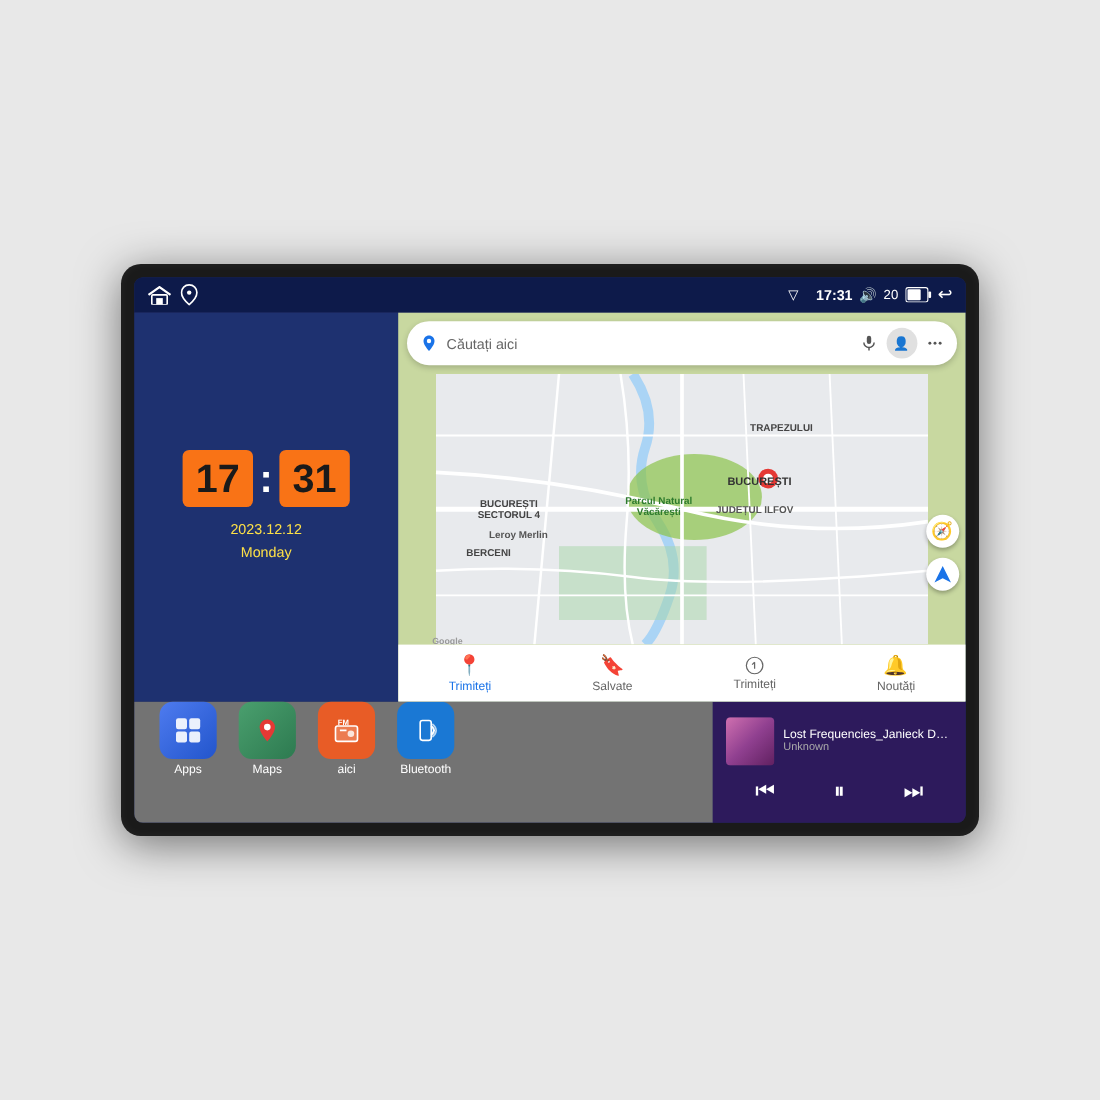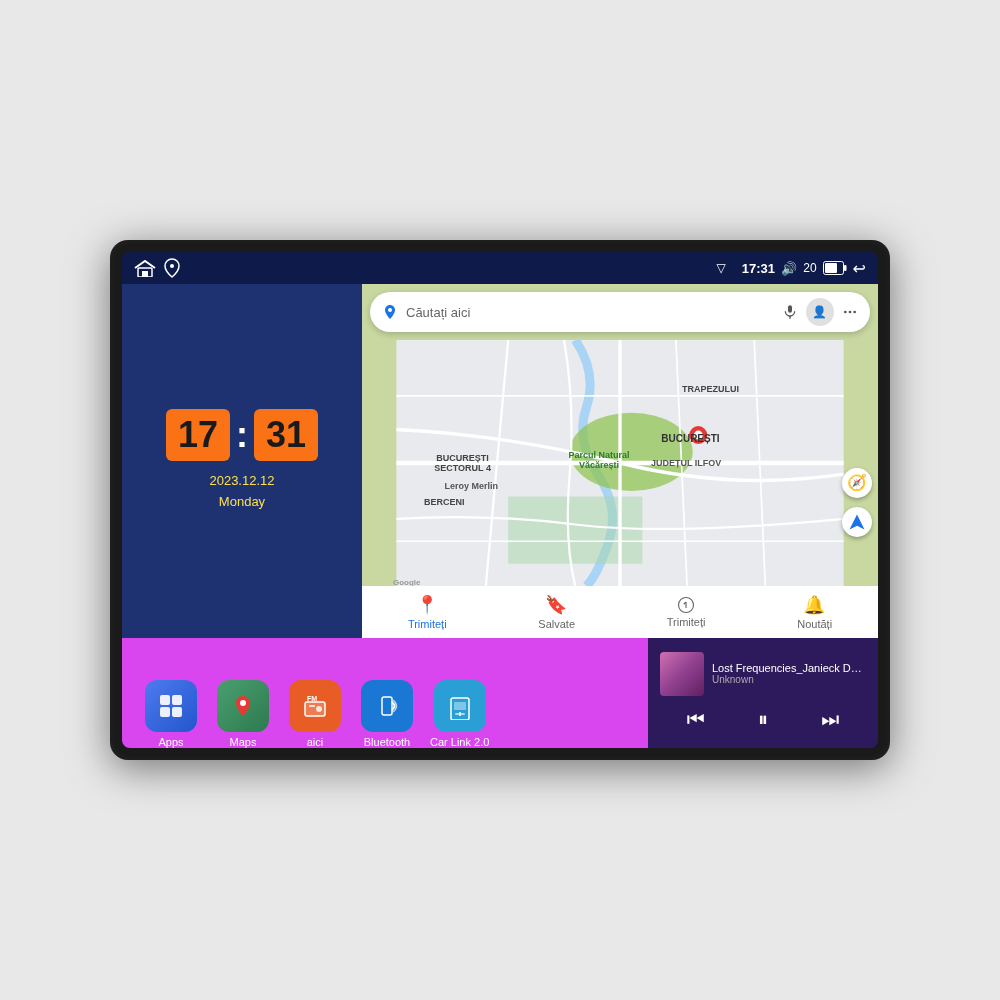--- a/index.html
+++ b/index.html
@@ -179,23 +179,23 @@
     
     .bottom-section {
       display: flex;
       height: 110px;
       flex-shrink: 0;
     }
 
     
     .apps-bar {
       flex: 1;
-      background: #d946ef;
-      display: flex;
-      align-items: flex-end;
+      background: #737373;
+      display: flex;
+      align-items: flex-start;
       justify-content: flex-start;
       padding: 0 20px;
       gap: 14px;
     }
 
     .app-item {
       display: flex;
       flex-direction: column;
       align-items: center;
       gap: 4px;
@@ -494,31 +494,20 @@
             <svg width="28" height="28" viewBox="0 0 28 28">
 
               <rect x="9" y="5" width="10" height="18" rx="2" stroke="white" stroke-width="1.5" fill="none"></rect>
               <path d="M19 10 Q24 14 19 18" stroke="white" stroke-width="2" fill="none"></path>
               <path d="M20 8 Q27 14 20 20" stroke="white" stroke-width="1.5" fill="none" opacity="0.7"></path>
             </svg>
           </div>
           <span class="app-label">Bluetooth</span>
         </div>
 
-        <div class="app-item">
-          <div class="app-icon app-icon-carlink">
-            <svg width="28" height="28" viewBox="0 0 28 28">
-              <rect x="5" y="6" width="18" height="22" rx="2" stroke="white" stroke-width="1.5" fill="none"></rect>
-              <rect x="8" y="10" width="12" height="8" rx="1" fill="white" opacity="0.4"></rect>
-              <line x1="14" y1="20" x2="14" y2="24" stroke="white" stroke-width="1.5"></line>
-              <rect x="9" y="21" width="10" height="2" rx="1" fill="white" opacity="0.6"></rect>
-            </svg>
-          </div>
-          <span class="app-label">Car Link 2.0</span>
-        </div>
       </div>
 
       <div class="music-panel">
         <div class="music-info">
           <div class="album-art">
             <div class="album-art-inner"></div>
           </div>
           <div class="music-text">
             <div class="music-title">Lost Frequencies_Janieck Devy-...</div>
             <div class="music-artist">Unknown</div>

